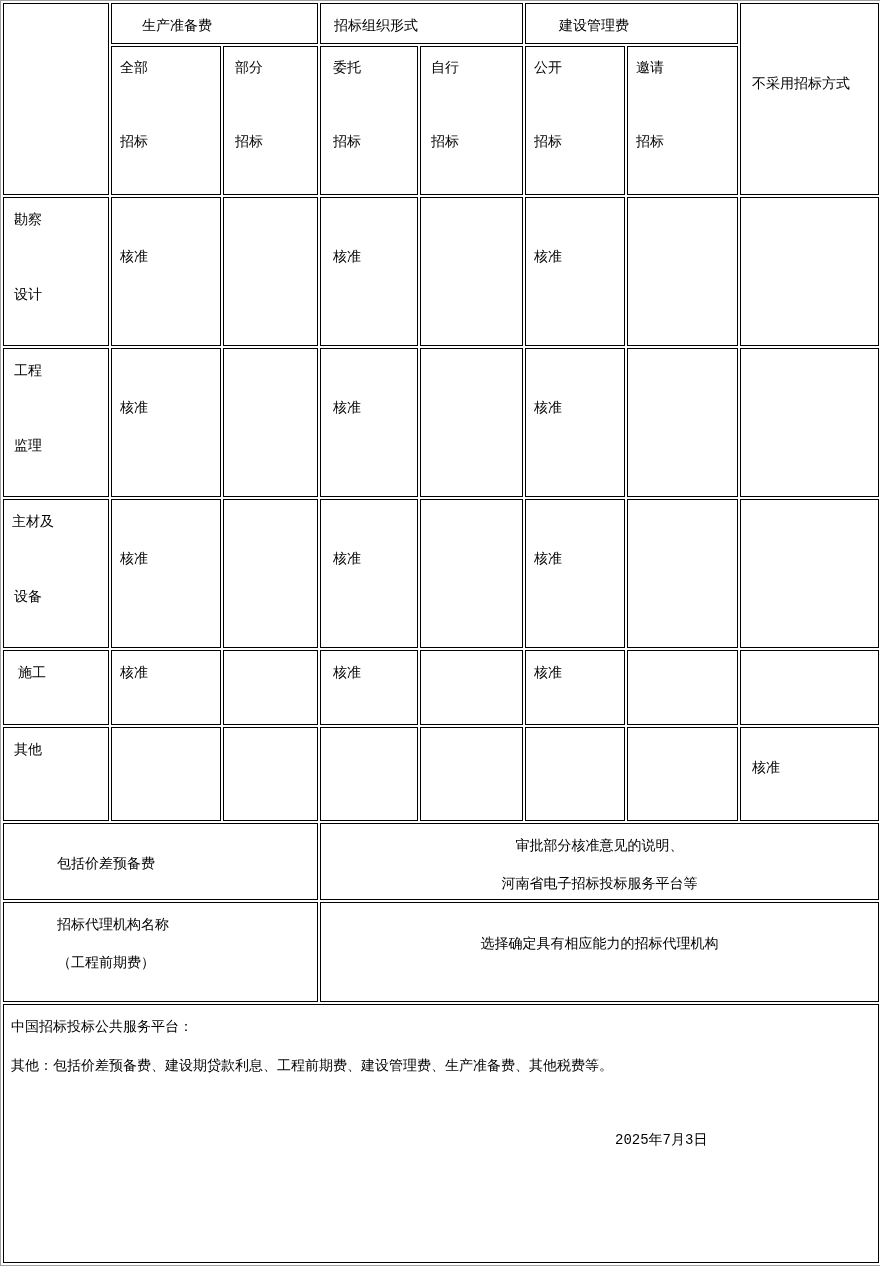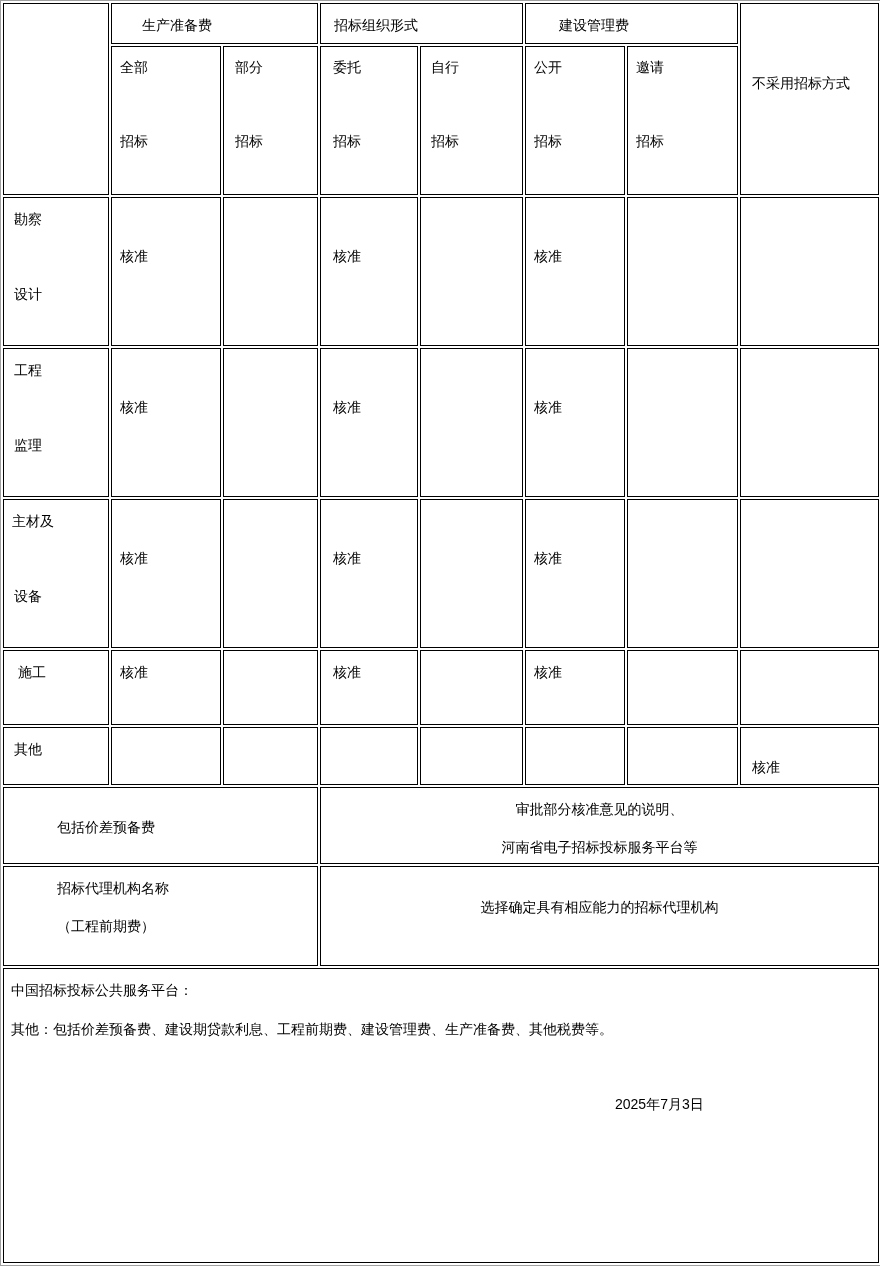--- a/index.html
+++ b/index.html
@@ -41,21 +41,21 @@
       white-space: nowrap;
     }
     .center-block {
       position: absolute;
       left: 0;
       right: 0;
       text-align: center;
       white-space: nowrap;
     }
     .date {
-      font-family: Liberation Sans, sans-serif;
+      font-family: Liberation Mono, monospace;
     }
   </style>
 </head>
 <body>
 
 <table class="approval">
   <colgroup>
     <col style="width:106px">
     <col style="width:110px">
     <col style="width:95px">
@@ -214,21 +214,21 @@
           <span class="t" style="left:8px;top:12px">核准</span>
         </td>
     <td>
           <span class="t" style="left:8px;top:12px"></span>
         </td>
     <td>
           <span class="t" style="left:11px;top:12px"></span>
         </td>
   </tr>
 
-  <tr style="height:58px">
+  <tr style="height:94px">
     <td>
       <span class="t" style="left:10px;top:12px">其他</span>
     </td>
     <td>
           <span class="t" style="left:8px;top:12px"></span>
         </td>
     <td>
           <span class="t" style="left:8px;top:12px"></span>
         </td>
     <td>

